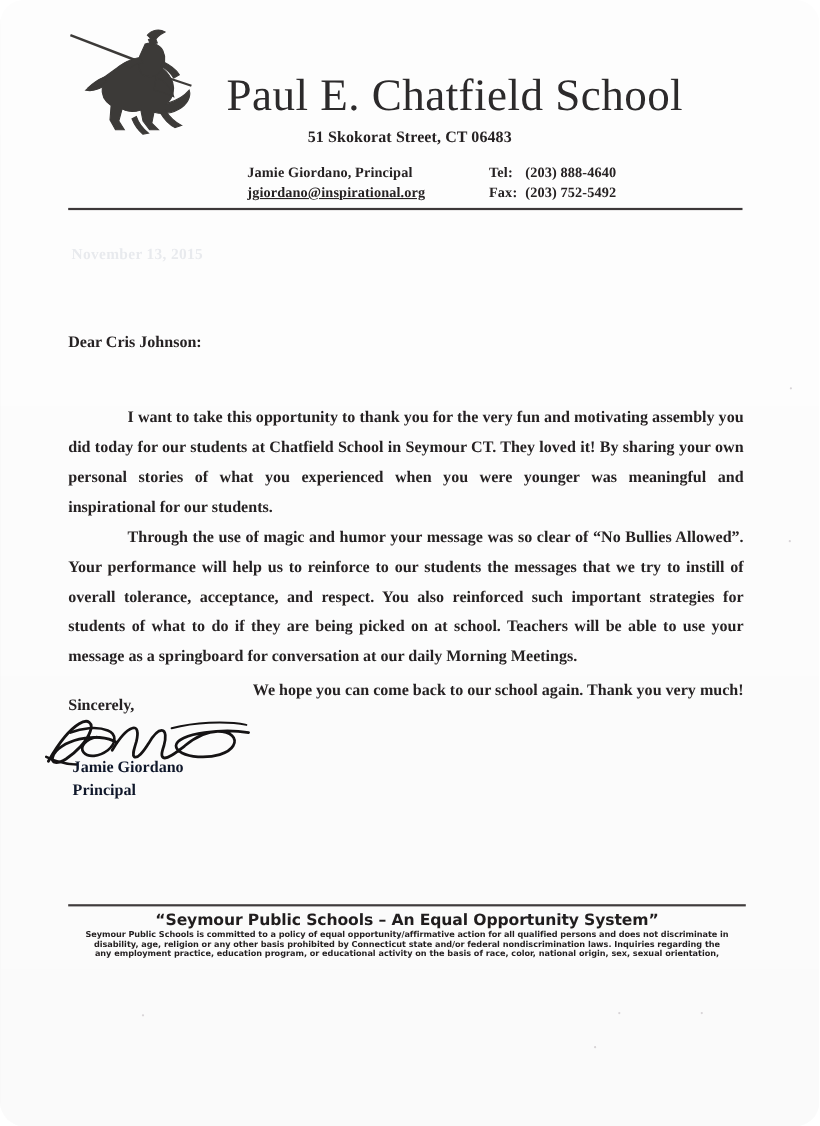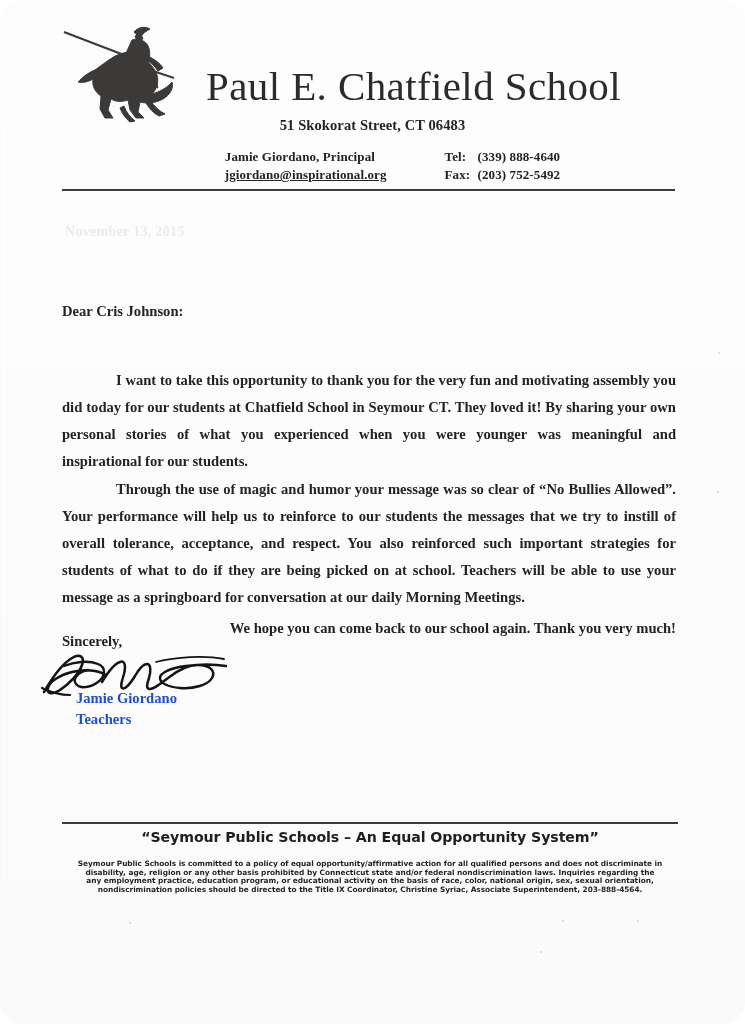--- a/index.html
+++ b/index.html
@@ -168,26 +168,26 @@
   .signature {
     position: absolute;
     left: 36px;
     top: 648px;
     width: 230px;
     height: 52px;
   }
   .signature svg { display:block; width:100%; height:100%; }
   .signer {
     position: absolute;
-    left: 76px;
+    left: 66px;
     top: 688px;
     font-size: 14.6px;
     font-weight: bold;
     line-height: 21px;
-    color: #1d4ed8;
+    color: #0f172a;
   }
 
   
   .footer {
     position: absolute;
     left: 62px;
     top: 822px;
     width: 616px;
     text-align: center;
   }
@@ -197,21 +197,21 @@
     background: #2b2728;
     opacity: .9;
     margin-bottom: 5px;
   }
   .footer-title {
     font-family: "DejaVu Sans", sans-serif;
     font-size: 14.2px;
     font-weight: bold;
     color: #201d1e;
     letter-spacing: -.1px;
-    margin-bottom: 15px;
+    margin-bottom: 1px;
   }
   .footer-fine {
     font-family: "DejaVu Sans", sans-serif;
     font-size: 7.4px;
     font-weight: bold;
     line-height: 8.6px;
     color: #231f20;
     letter-spacing: -.05px;
     padding: 0 4px;
   }
@@ -276,21 +276,21 @@
     <div class="school-address">51 Skokorat Street, CT 06483</div>
 
     <div class="contact-block">
       <div class="contact-col contact-left">
         <div>Jamie Giordano, Principal</div>
         <div class="email">jgiordano@inspirational.org</div>
       </div>
       <div class="contact-col contact-right">
         <div class="row">
           <span class="lbl">Tel:</span>
-          <span>(339) 888-4640</span>
+          <span>(203) 888-4640</span>
         </div>
         <div class="row">
           <span class="lbl">Fax:</span>
           <span>(203) 752-5492</span>
         </div>
       </div>
     </div>
 
     <div class="rule"></div>
   </div>
@@ -320,27 +320,26 @@
                  C172 37 158 41 144 40 C132 39 124 35 124 30
                  C124 25 134 20 150 18 C164 16 178 16 190 18" stroke-width="2.5"></path>
         <path d="M120 14 C140 9 168 7 188 11" stroke-width="1.8"></path>
         <path d="M6 40 C14 44 24 47 34 47" stroke-width="2.2"></path>
       </g>
     </svg>
   </div>
 
   <div class="signer">
     <div>Jamie Giordano</div>
-    <div>Teachers</div>
+    <div>Principal</div>
   </div>
 
   <div class="footer">
     <div class="footer-rule"></div>
     <div class="footer-title">“Seymour Public Schools – An Equal Opportunity System”</div>
     <div class="footer-fine">
       <div>Seymour Public Schools is committed to a policy of equal opportunity/affirmative action for all qualified persons and does not discriminate in</div>
       <div class="w2">disability, age, religion or any other basis prohibited by Connecticut state and/or federal nondiscrimination laws.  Inquiries regarding the</div>
       <div class="w2">any employment practice, education program, or educational activity on the basis of race, color, national origin, sex, sexual orientation,</div>
-      <div>nondiscrimination policies should be directed to the Title IX Coordinator, Christine Syriac, Associate Superintendent, 203-888-4564.</div>
     </div>
   </div>
 
 </div>
 
 </body></html>

